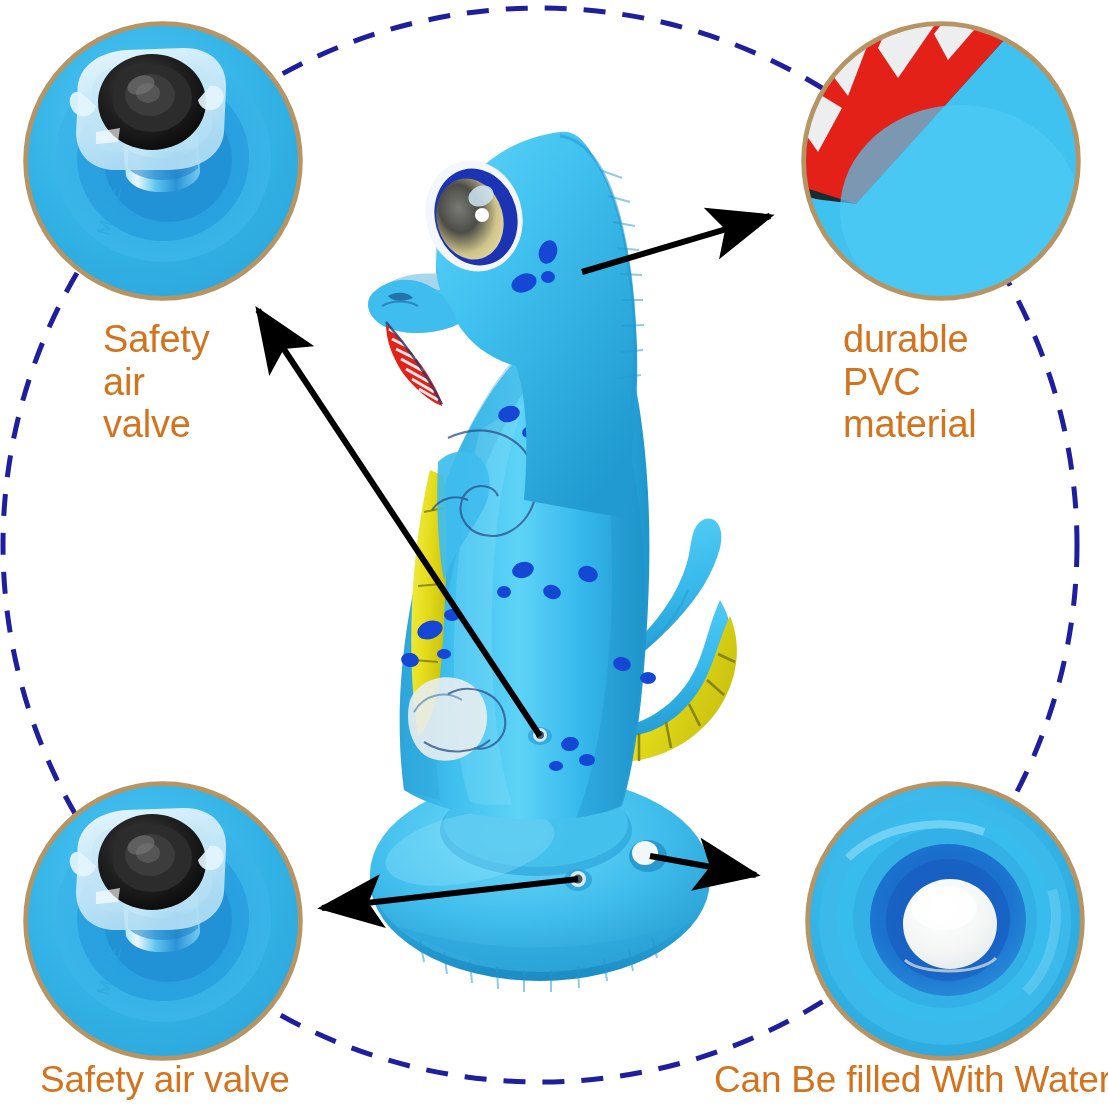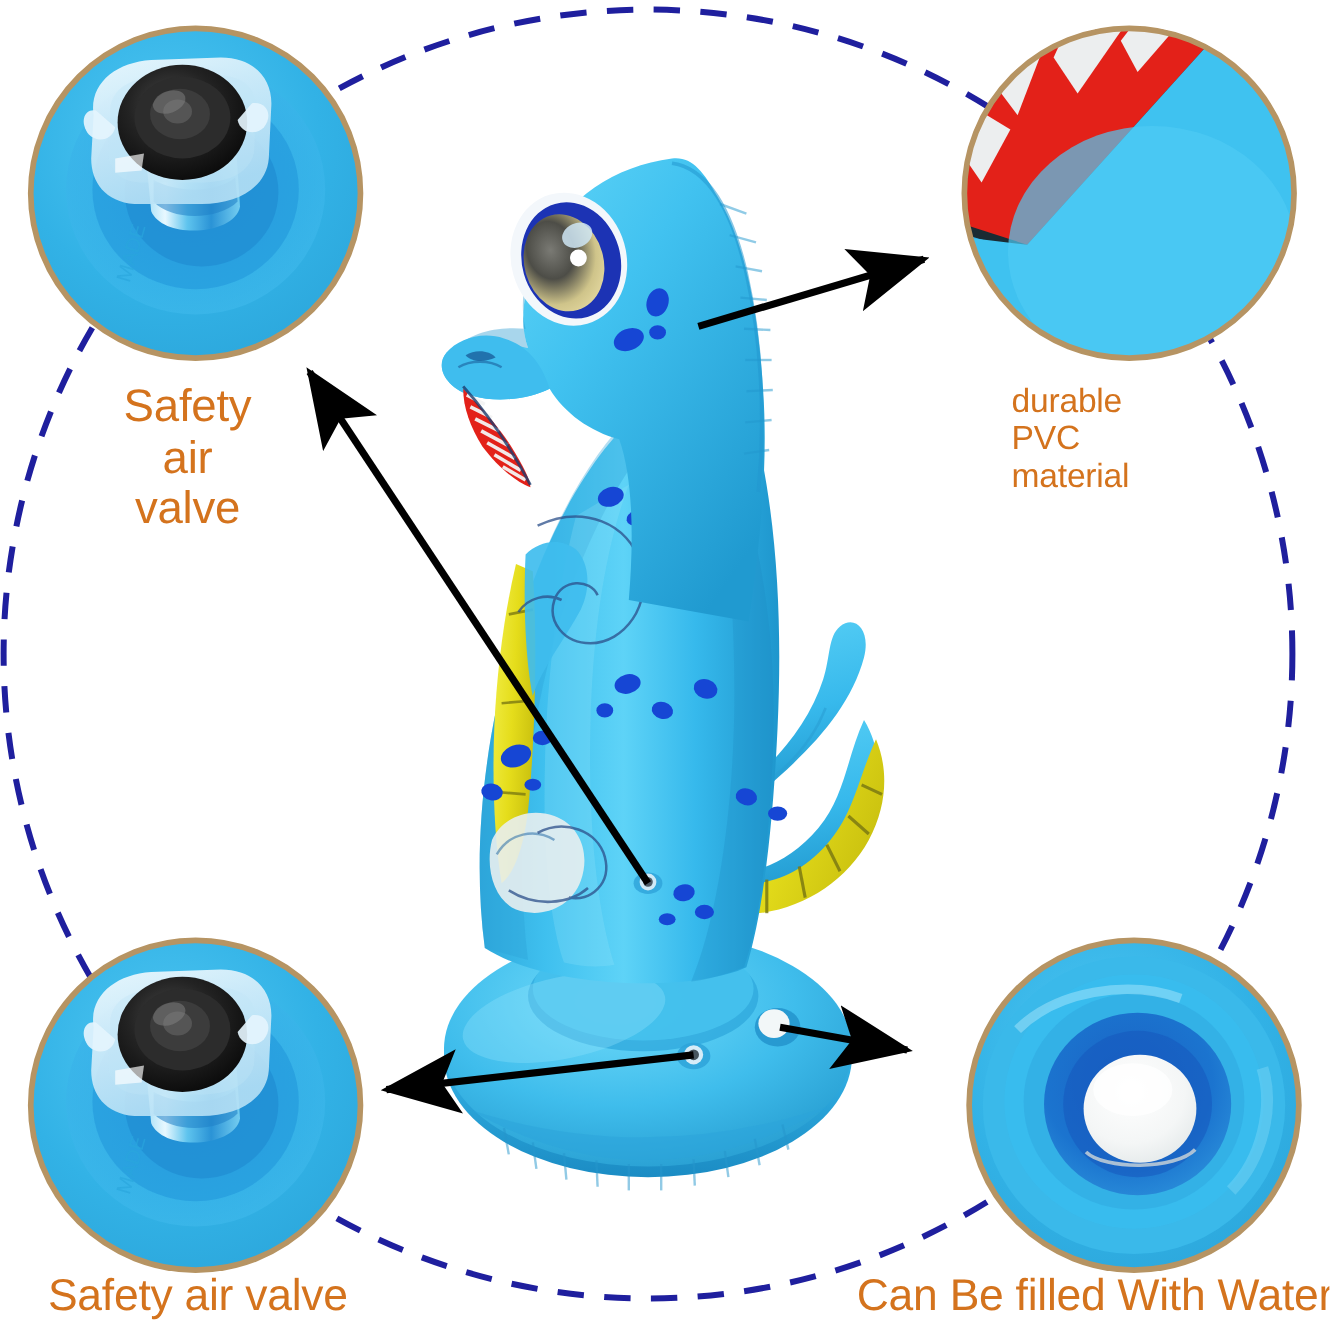--- a/index.html
+++ b/index.html
@@ -32,26 +32,26 @@
     font-family: "Liberation Sans", sans-serif;
     font-weight: 400;
     line-height: 1.12;
     white-space: pre-line;
     letter-spacing: -0.2px;
   }
   #cap-top-left {
     left: 103px;
     top: 318px;
     font-size: 38px;
-    text-align: center;
+    text-align: left;
   }
   #cap-top-right {
     left: 843px;
     top: 318px;
-    font-size: 28px;
+    font-size: 38px;
     text-align: left;
   }
   #cap-bottom-left {
     left: 40px;
     top: 1059px;
     font-size: 37px;
     white-space: nowrap;
   }
   #cap-bottom-right {
     left: 714px;

